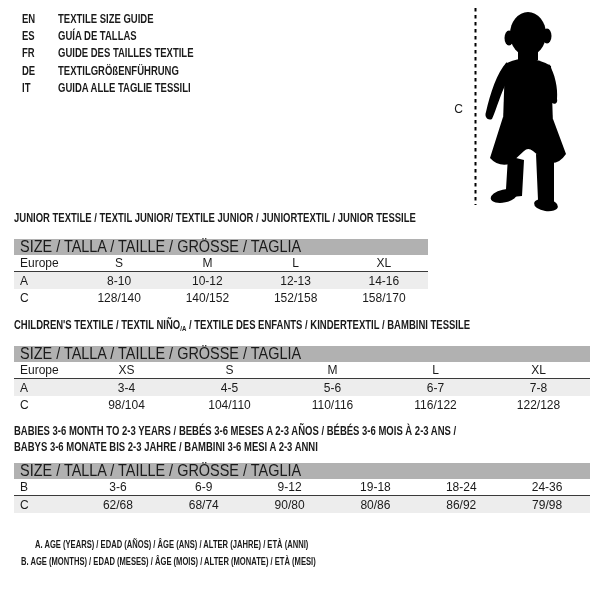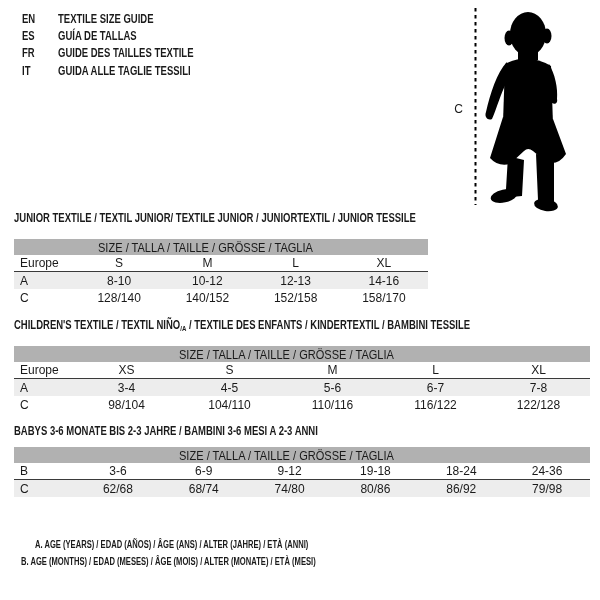--- a/index.html
+++ b/index.html
@@ -23,21 +23,21 @@
   
   .size-table{position:absolute;left:14px;}
   .tbl-1{top:210px;width:414px;}
   .tbl-2{top:317px;width:576px;}
   .tbl-3{top:423px;width:576px;}
   .t-title{font-weight:bold;font-size:12.5px;line-height:16px;height:16px;}
   .sub{font-size:8px;vertical-align:-2px;}
   .size-bar{
     height:16px;margin-top:13px;background:var(--bar-bg,#b1b1b1);
     display:flex;align-items:center;padding-left:6px;box-sizing:border-box;
-    font-size:13px;color:var(--text,#1a1a1a);justify-content:center;
+    font-size:17px;color:var(--text,#1a1a1a);
   }
   .tbl-3 .size-bar{margin-top:8px;}
   .t-row{display:flex;height:17px;align-items:center;font-size:12px;box-sizing:border-box;}
   .t-row.first{border-bottom:1px solid var(--divider,#3a3a3a);}
   .t-row.shaded{background:var(--shade-bg,#ededed);}
   .t-label{width:61px;padding-left:6px;box-sizing:border-box;text-align:left;}
   .t-cell{flex:1;text-align:center;}
 
   
   .notes{position:absolute;left:21px;top:536px;}
@@ -54,20 +54,24 @@
       <span class="lang-code condensed">EN</span>
       <span class="lang-title condensed">TEXTILE SIZE GUIDE</span>
     </div>
     <div class="lang-row">
       <span class="lang-code condensed">ES</span>
       <span class="lang-title condensed">GUÍA DE TALLAS</span>
     </div>
     <div class="lang-row">
       <span class="lang-code condensed">FR</span>
       <span class="lang-title condensed">GUIDE DES TAILLES TEXTILE</span>
+    </div>
+    <div class="lang-row">
+      <span class="lang-code condensed">DE</span>
+      <span class="lang-title condensed">TEXTILGRÖßENFÜHRUNG</span>
     </div>
     <div class="lang-row">
       <span class="lang-code condensed">IT</span>
       <span class="lang-title condensed">GUIDA ALLE TAGLIE TESSILI</span>
     </div>
   </div>
 
 <svg class="figure-svg" viewBox="0 0 130 212">
   <line class="measure" x1="25.5" y1="4" x2="25.5" y2="201" stroke-width="2" stroke-dasharray="3.5 3.5"></line>
   <g class="sil">
@@ -138,38 +142,39 @@
     <div class="t-row">
       <span class="t-label">C</span>
       <span class="t-cell">98/104</span>
       <span class="t-cell">104/110</span>
       <span class="t-cell">110/116</span>
       <span class="t-cell">116/122</span>
       <span class="t-cell">122/128</span>
     </div>
   </div>
 <div class="size-table tbl-3">
+    <div class="t-title"><span class="condensed"><span>BABIES 3-6 MONTH TO 2-3 YEARS / BEBÉS 3-6 MESES A 2-3 AÑOS / BÉBÉS 3-6 MOIS À 2-3 ANS /</span></span></div>
     <div class="t-title"><span class="condensed"><span>BABYS 3-6 MONATE BIS 2-3 JAHRE / BAMBINI 3-6 MESI A 2-3 ANNI</span></span></div>
     <div class="size-bar">
       <span class="cond-sm">SIZE / TALLA / TAILLE / GRÖSSE / TAGLIA</span>
     </div>
     <div class="t-row first">
       <span class="t-label">B</span>
       <span class="t-cell">3-6</span>
       <span class="t-cell">6-9</span>
       <span class="t-cell">9-12</span>
       <span class="t-cell">19-18</span>
       <span class="t-cell">18-24</span>
       <span class="t-cell">24-36</span>
     </div>
     <div class="t-row shaded">
       <span class="t-label">C</span>
       <span class="t-cell">62/68</span>
       <span class="t-cell">68/74</span>
-      <span class="t-cell">74/80</span>
+      <span class="t-cell">90/80</span>
       <span class="t-cell">80/86</span>
       <span class="t-cell">86/92</span>
       <span class="t-cell">79/98</span>
     </div>
   </div>
 
 <div class="notes">
     <div class="note-line">
       <span class="condensed">A. AGE (YEARS) / EDAD (AÑOS) / ÂGE (ANS) / ALTER (JAHRE) / ETÀ (ANNI)</span>
     </div>

